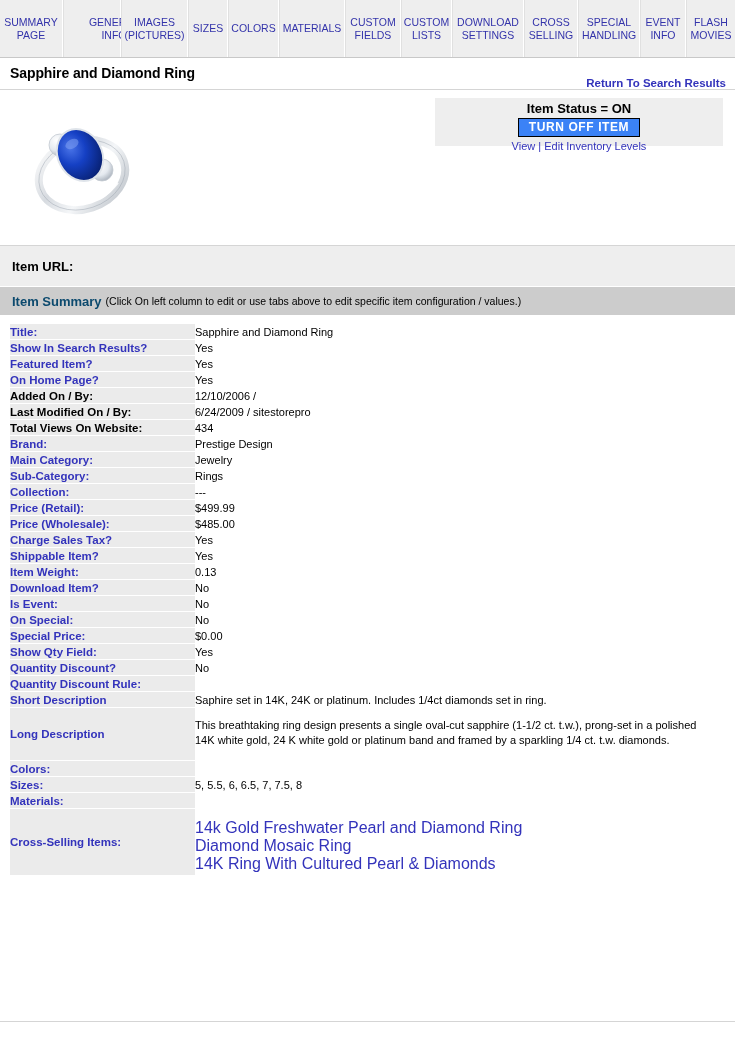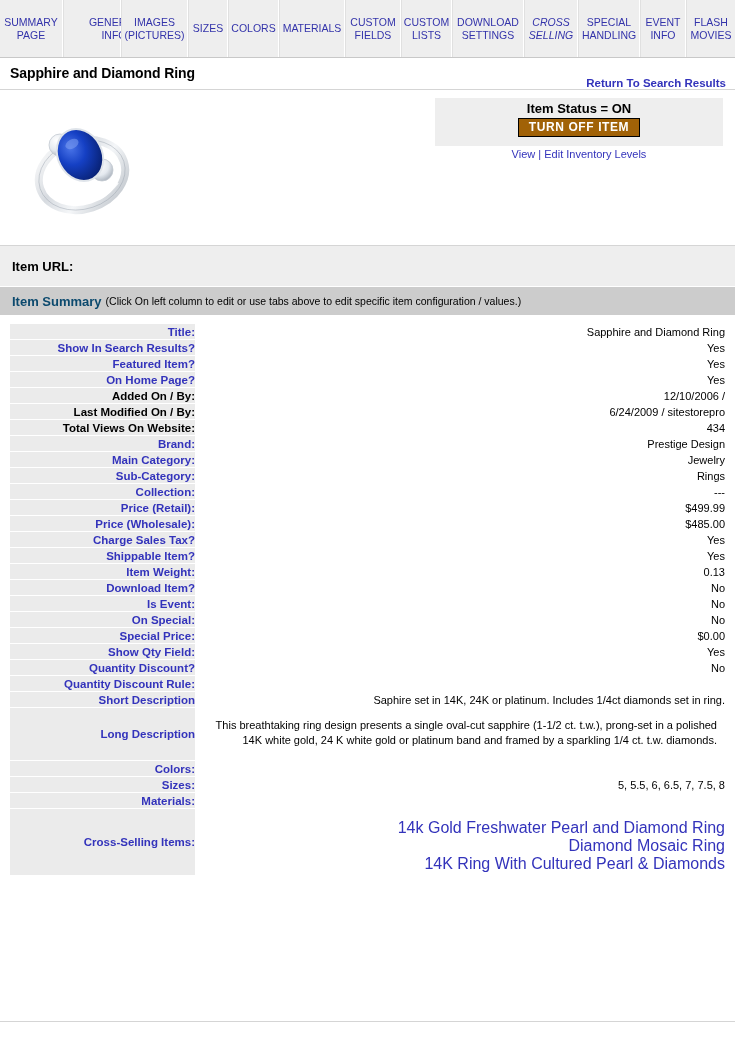--- a/index.html
+++ b/index.html
@@ -97,32 +97,32 @@
     box-sizing: border-box;
   }
   .status-text {
     font-size: 13px;
     font-weight: bold;
     color: #000000;
     line-height: 16px;
   }
   .turnoff-btn {
     display: inline-block;
-    background: #a16207;
+    background: #3b82f6;
     border: 1px solid #000000;
     color: #ffffff;
     font-weight: bold;
     font-size: 12px;
     letter-spacing: 0.6px;
     padding: 1px 10px 2px 10px;
     margin-top: 1px;
     cursor: pointer;
   }
   .inv-links {
-    margin-top: 11px;
+    margin-top: 3px;
     font-size: 11px;
     color: #3333bb;
     line-height: 13px;
   }
   .inv-links a { color: #3333bb; cursor: pointer; }
   .inv-sep { color: #3333bb; }
 
   
   .url-row {
     height: 41px;
@@ -169,21 +169,20 @@
   .table-wrap {
     padding: 9px 10px 0 10px;
     box-sizing: border-box;
     border-bottom: 1px solid #d5d5d5;
     height: 707px;
   }
   table.details {
     width: 715px;
     border-collapse: collapse;
     table-layout: fixed;
-    text-align: right;
   }
   table.details td {
     vertical-align: middle;
     padding: 0;
   }
   td.lbl {
     width: 185px;
     background: #ebebeb;
     border-bottom: 1px solid #ffffff;
     padding: 3px 0 3px 8px;
@@ -222,21 +221,21 @@
 (PICTURES)</div>
     <div class="tab" style="width: 40px; flex: 0 0 40px;">SIZES</div>
     <div class="tab" style="width: 51px; flex: 0 0 51px;">COLORS</div>
     <div class="tab" style="width: 66px; flex: 0 0 66px;">MATERIALS</div>
     <div class="tab" style="width: 56px; flex: 0 0 56px;">CUSTOM
 FIELDS</div>
     <div class="tab" style="width: 51px; flex: 0 0 51px;">CUSTOM
 LISTS</div>
     <div class="tab" style="width: 72px; flex: 0 0 72px;">DOWNLOAD
 SETTINGS</div>
-    <div class="tab" style="width: 54px; flex: 0 0 54px; font-style: italic;">CROSS
+    <div class="tab" style="width: 54px; flex: 0 0 54px;">CROSS
 SELLING</div>
     <div class="tab" style="width: 62px; flex: 0 0 62px;">SPECIAL
 HANDLING</div>
     <div class="tab" style="width: 46px; flex: 0 0 46px;">EVENT
 INFO</div>
     <div class="tab" style="width: 49px; flex: 0 0 49px;">FLASH
 MOVIES</div>
   </div>
 
 <div class="titlerow">

